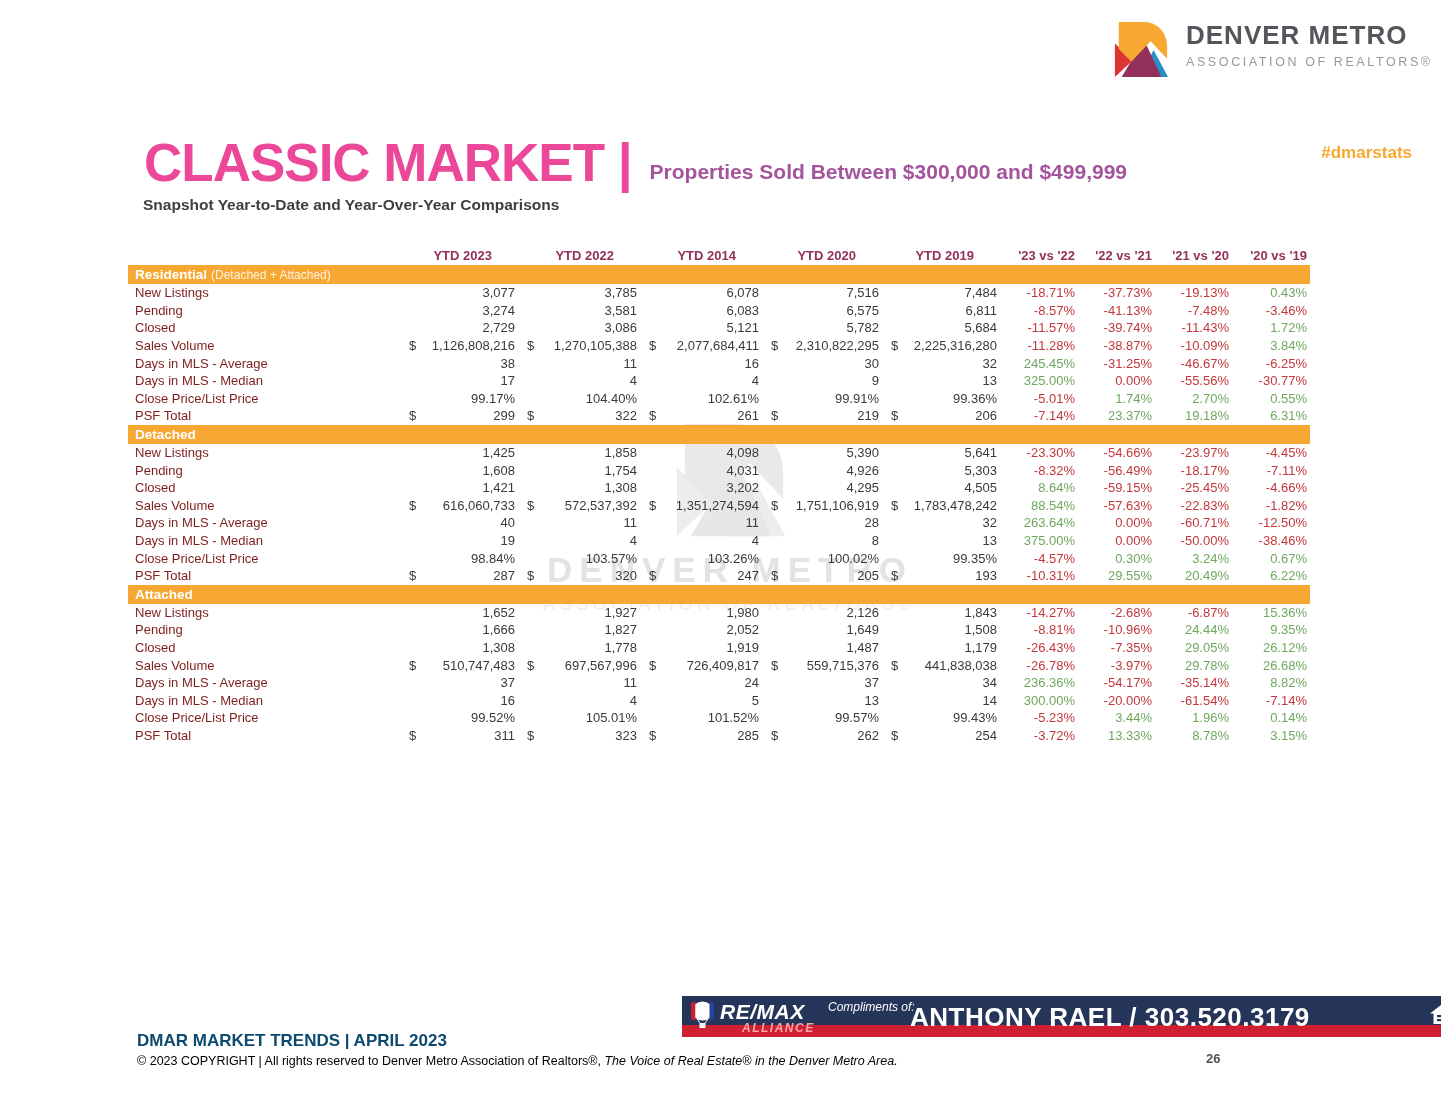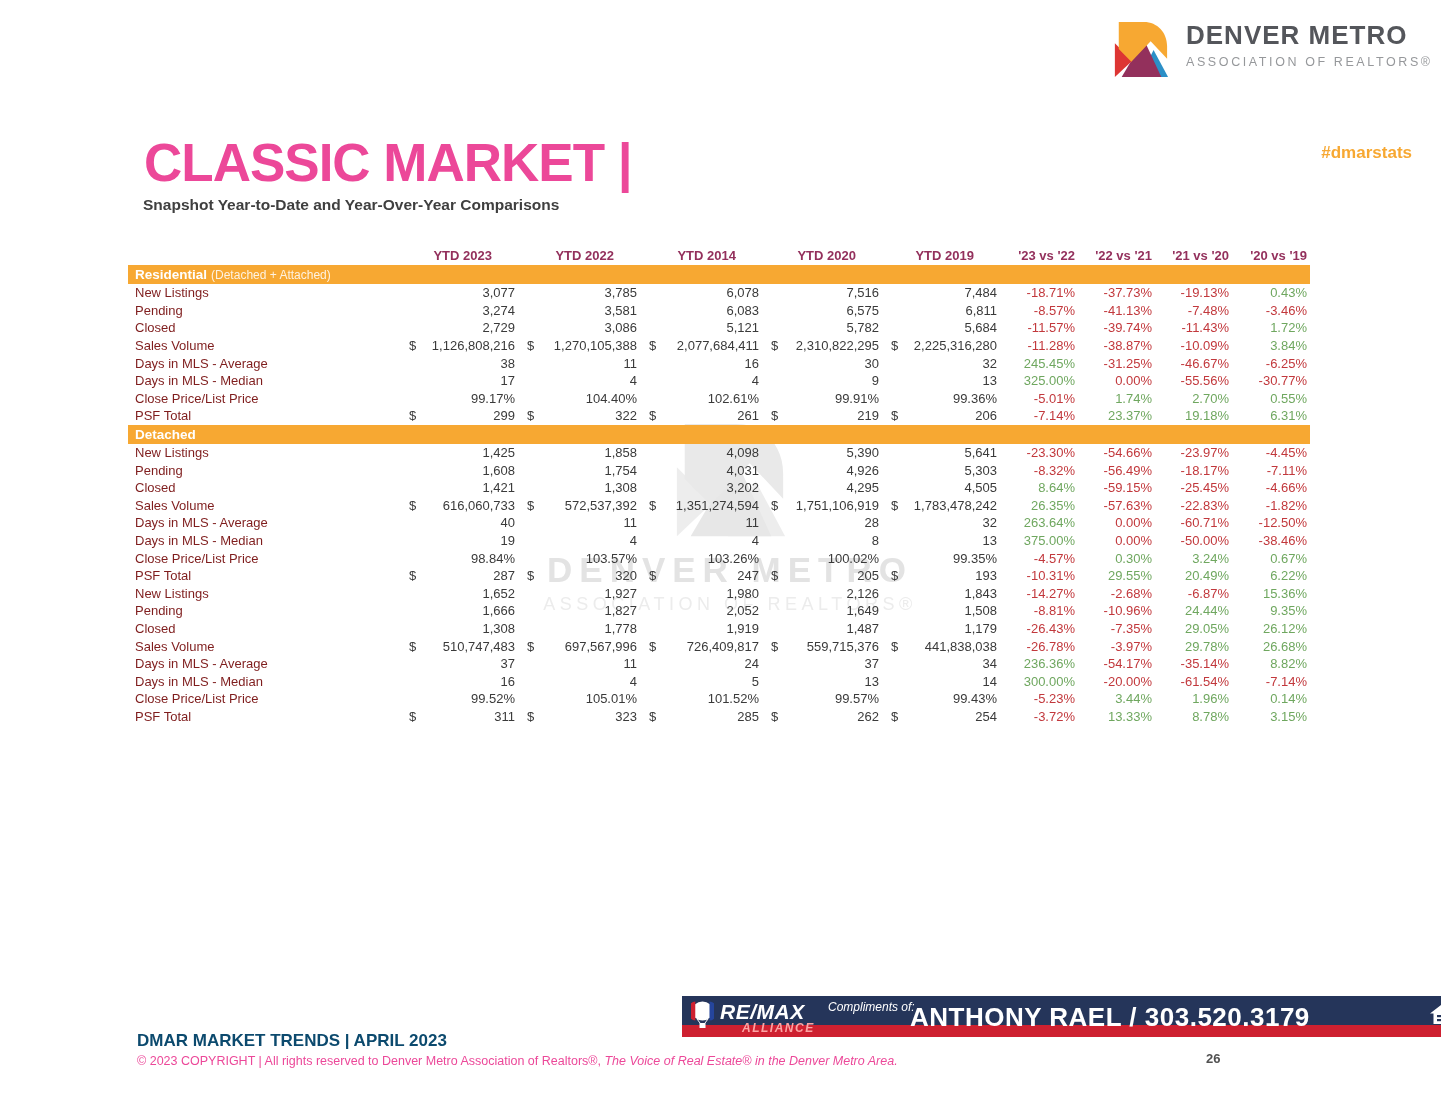--- a/index.html
+++ b/index.html
@@ -39,21 +39,21 @@
   td.lbl { padding-left:7px; color:#7f1d1d; white-space:nowrap; }
   td.val { text-align:right; padding-right:3px; }
   .money { display:flex; justify-content:space-between; padding-left:9px; padding-right:3px; }
   td.val.money-cell { padding-right:0; }
   td.chg { text-align:right; padding-right:3px; }
   td.chg.r { color:#C2383C; }
   td.chg.g { color:#6FA75F; }
 
   
   .trends { position:absolute; left:137px; top:1031px; font-size:17px; font-weight:bold; color:#0c4a6e; }
-  .copyright { position:absolute; left:137px; top:1054px; font-size:12.5px; color:#ec4899; white-space:nowrap; }
+  .copyright { position:absolute; left:137px; top:1054px; font-size:12.5px; color:#000000; white-space:nowrap; }
   .copyright .it { font-style:italic; }
   .pagenum { position:absolute; left:1206px; top:1051px; font-size:13px; font-weight:bold; color:#515151; }
 
   .banner { position:absolute; left:682px; top:996px; width:819px; height:41px; background:#25355A; z-index:3; }
   .banner .stripe { position:absolute; left:0; bottom:0; width:100%; height:12px; background:#CE2030; }
   .balloon { position:absolute; left:9px; top:5px; }
   .remax-name { position:absolute; left:38px; top:4px; font-size:21px; font-weight:bold; font-style:italic; color:#fff; letter-spacing:.5px; }
   .alliance { position:absolute; left:60px; top:25px; font-size:12px; font-weight:bold; font-style:italic; color:#fca5a5; letter-spacing:1.5px; z-index:2; }
   .compliments { position:absolute; left:146px; top:4px; font-size:12px; font-style:italic; color:#fff; }
   .agent { position:absolute; left:228px; top:6px; font-size:26px; font-weight:bold; color:#fff; letter-spacing:.5px; white-space:nowrap; }
@@ -75,20 +75,21 @@
     </svg>
     <div>
       <div class="brand-line1">DENVER METRO</div>
       <div class="brand-line2">ASSOCIATION OF REALTORS®</div>
     </div>
   </div>
   <div class="hashtag">#dmarstats</div>
 
   <div class="title-row">
     <div class="title-main">CLASSIC MARKET |</div>
+    <div class="title-sub">Properties Sold Between $300,000 and $499,999</div>
   </div>
   <div class="snapshot">Snapshot Year-to-Date and Year-Over-Year Comparisons</div>
 
   <div class="watermark">
     <svg width="128" height="122" viewBox="0 0 60 62">
       <polygon points="43,30 58,58 29,58" fill="#EDEDED"></polygon>
       <polygon points="10,58 33,19 51,58" fill="#E7E7E7"></polygon>
       <polygon points="3,23 21,41 3,58" fill="#EDEDED"></polygon>
       <path d="M7,1 H33 C47,1 57,12 57,26 V39 L40,21 L20,42 L7,29 Z" fill="#E9E9E9"></path>
     </svg>
@@ -337,21 +338,21 @@
               <span>$</span>
               <span>1,751,106,919</span>
             </span>
           </td>
           <td class="val money-cell">
             <span class="money">
               <span>$</span>
               <span>1,783,478,242</span>
             </span>
           </td>
-          <td class="chg g">26.35%</td>
+          <td class="chg g">88.54%</td>
           <td class="chg r">-57.63%</td>
           <td class="chg r">-22.83%</td>
           <td class="chg r">-1.82%</td>
         </tr>
         <tr>
           <td class="lbl">Days in MLS - Average</td>
           <td class="val">40</td>
           <td class="val">11</td>
           <td class="val">11</td>
           <td class="val">28</td>
@@ -414,20 +415,23 @@
           <td class="val money-cell">
             <span class="money">
               <span>$</span>
               <span>193</span>
             </span>
           </td>
           <td class="chg r">-10.31%</td>
           <td class="chg g">29.55%</td>
           <td class="chg g">20.49%</td>
           <td class="chg g">6.22%</td>
+        </tr>
+        <tr class="bar">
+          <td colspan="10"><span class="sec-name">Attached</span></td>
         </tr>
         <tr>
           <td class="lbl">New Listings</td>
           <td class="val">1,652</td>
           <td class="val">1,927</td>
           <td class="val">1,980</td>
           <td class="val">2,126</td>
           <td class="val">1,843</td>
           <td class="chg r">-14.27%</td>
           <td class="chg r">-2.68%</td>

